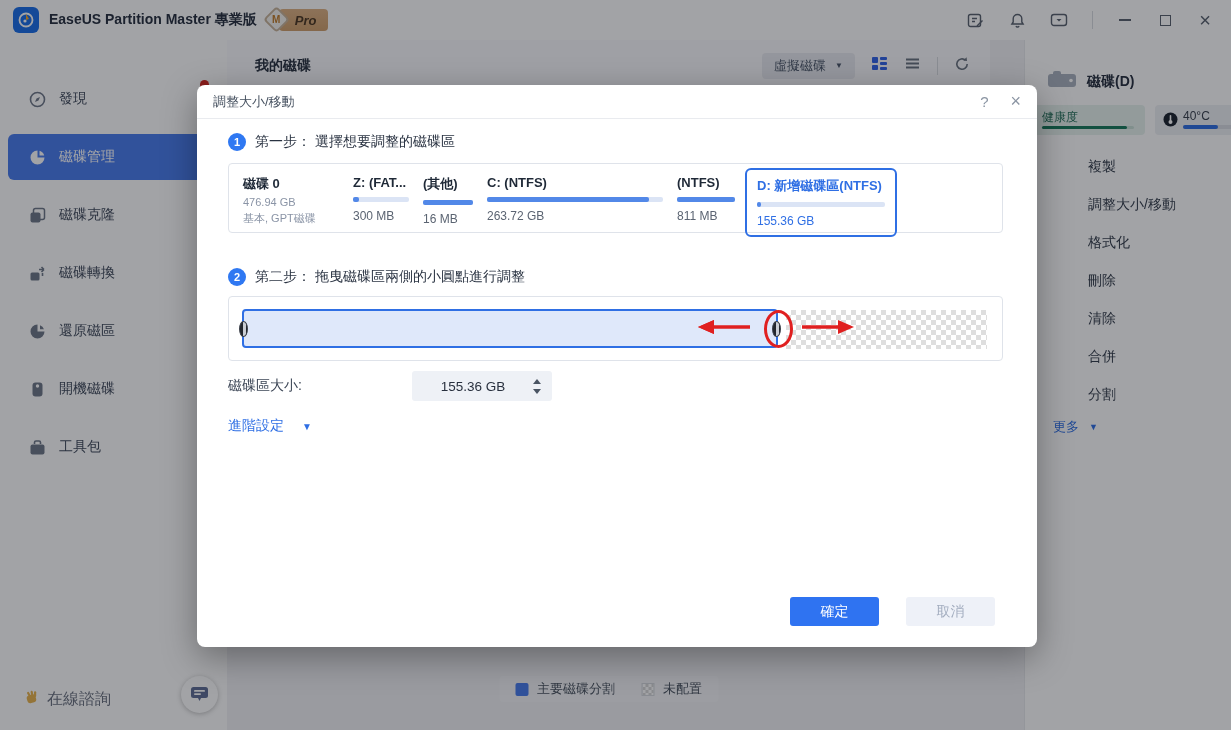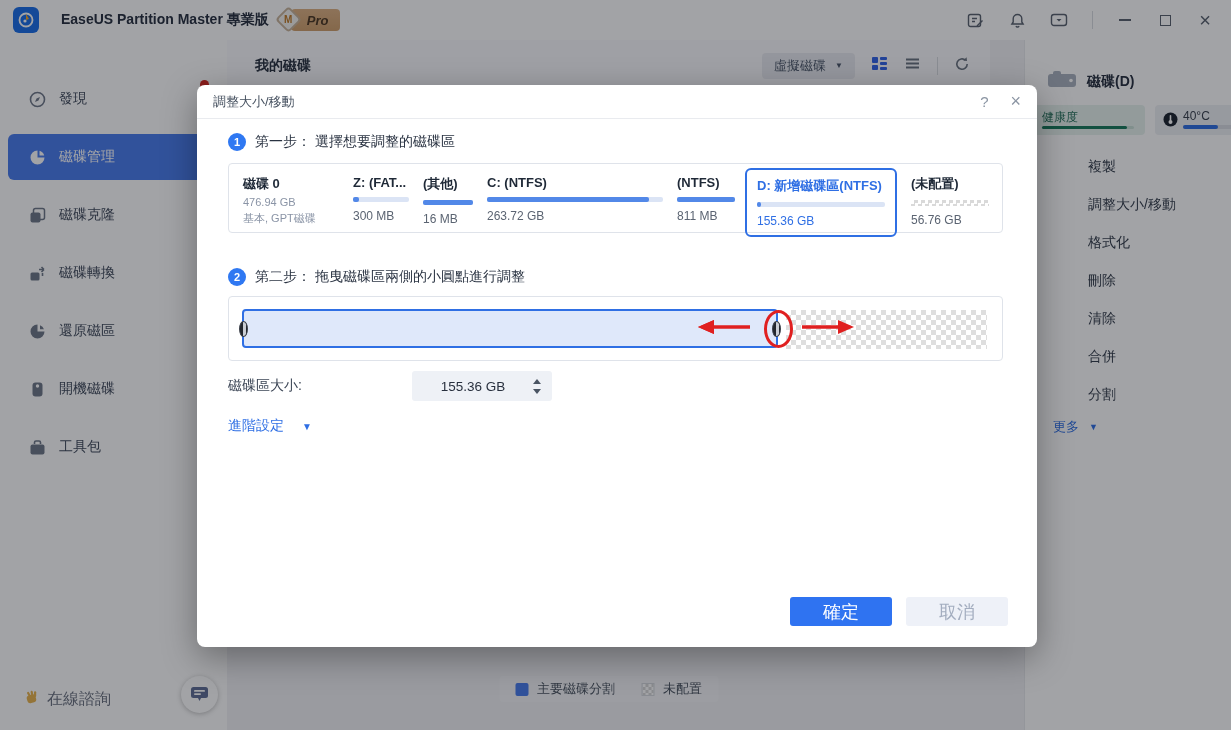--- a/index.html
+++ b/index.html
@@ -4,21 +4,21 @@
 <style>
   * { margin:0; padding:0; box-sizing:border-box; }
   html,body { width:1231px; height:730px; overflow:hidden; }
   body { font-family:"Liberation Sans","DejaVu Sans",sans-serif; background:#f2f3f6; position:relative; }
 
   
   .titlebar { position:absolute; left:0; top:0; width:1231px; height:40px; background:#ffffff;
               display:flex; align-items:center; z-index:10; }
   .app-logo { width:26px; height:26px; border-radius:6px; background:#1a6fe8; margin-left:13px;
               display:flex; align-items:center; justify-content:center; }
-  .app-title { font-size:14px; font-weight:bold; color:#27303f; margin-left:22px; }
+  .app-title { font-size:14px; font-weight:bold; color:#27303f; margin-left:10px; }
   .pro-badge-wrap { position:relative; margin-left:22px; height:22px; display:flex; align-items:center; }
   .m-gem { position:absolute; left:-12px; top:1px; width:19px; height:19px; background:#f4f2ee;
            border:2px solid #c8b49a; transform:rotate(45deg); border-radius:4px; z-index:2;
            display:flex; align-items:center; justify-content:center; }
   .m-gem span { transform:rotate(-45deg); font-size:10px; font-weight:bold; color:#c07b28; }
   .pro-pill { background:linear-gradient(180deg,#ddb183,#cfa06c); border-radius:4px; height:22px;
               padding:0 12px 0 16px; display:flex; align-items:center; }
   .pro-pill span { font-size:13px; font-weight:bold; font-style:italic; color:#4c3823; }
   .tb-right { margin-left:auto; display:flex; align-items:center; gap:24px; margin-right:18px; color:#59626f; }
   .tb-icon { width:18px; height:18px; display:flex; align-items:center; justify-content:center; cursor:pointer; }
@@ -142,21 +142,21 @@
   .size-value { flex:1; text-align:center; font-size:13.5px; color:#28303e; padding-left:8px; }
   .spinner { width:22px; display:flex; flex-direction:column; align-items:center; gap:5px; margin-right:4px; cursor:pointer; }
   .car-up { width:0; height:0; border-left:4px solid transparent; border-right:4px solid transparent; border-bottom:5px solid #4a5563; }
   .car-dn { width:0; height:0; border-left:4px solid transparent; border-right:4px solid transparent; border-top:5px solid #4a5563; }
 
   .advanced { position:absolute; left:31px; top:332px; display:flex; align-items:center; gap:18px;
               color:#2f6fe4; font-size:14px; cursor:pointer; }
   .advanced .caret { font-size:10px; }
 
   .dlg-footer { position:absolute; left:0; top:512px; width:100%; height:29px; }
-  .btn { position:absolute; width:102px; height:29px; border-radius:3px; font-size:18px; display:flex;
+  .btn { position:absolute; width:89px; height:29px; border-radius:3px; font-size:14px; display:flex;
          align-items:center; justify-content:center; cursor:pointer; }
   .btn-ok { left:593px; background:#2f73f1; color:#ffffff; }
   .btn-cancel { left:709px; background:#eef1f8; color:#a3adbf; }
 </style>
 </head>
 <body>
 
 <header class="titlebar">
   <div class="app-logo">
     <svg width="18" height="18" viewBox="0 0 18 18">
@@ -433,25 +433,20 @@
           <i style="width: 100%;"></i>
         </div>
       <div class="part-size">811 MB</div>
     </div>
     <div class="part-col selected">
       <div class="part-label">D: 新增磁碟區(NTFS)</div>
       <div class="part-bar">
           <i style="width: 3%;"></i>
         </div>
       <div class="part-size">155.36 GB</div>
-    </div>
-    <div class="part-col col-u">
-      <div class="part-label">(未配置)</div>
-      <div class="checker-bar"></div>
-      <div class="part-size">56.76 GB</div>
     </div>
   </div>
 
   <div class="step-row" style="top:183px;">
     <span class="step-num">2</span>
     <span class="step-text">第二步： 拖曳磁碟區兩側的小圓點進行調整</span>
   </div>
 
   <div class="slider-box">
     <div class="slider-track">

